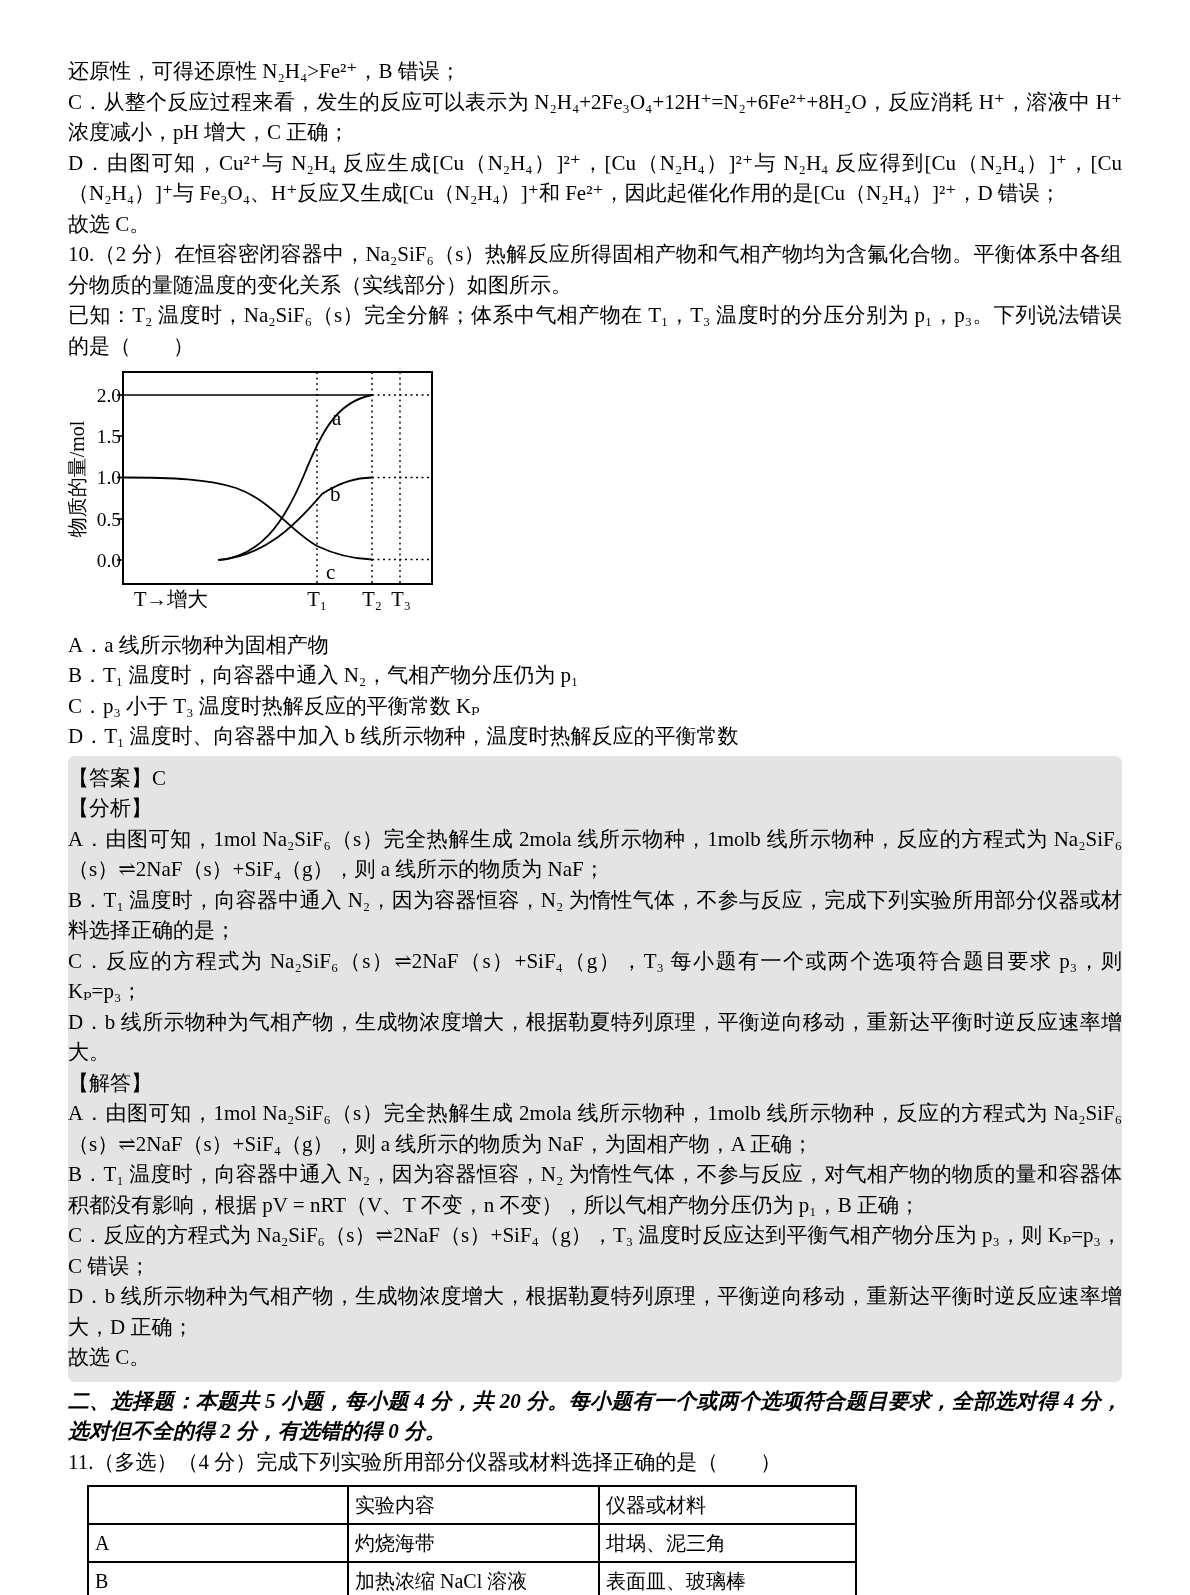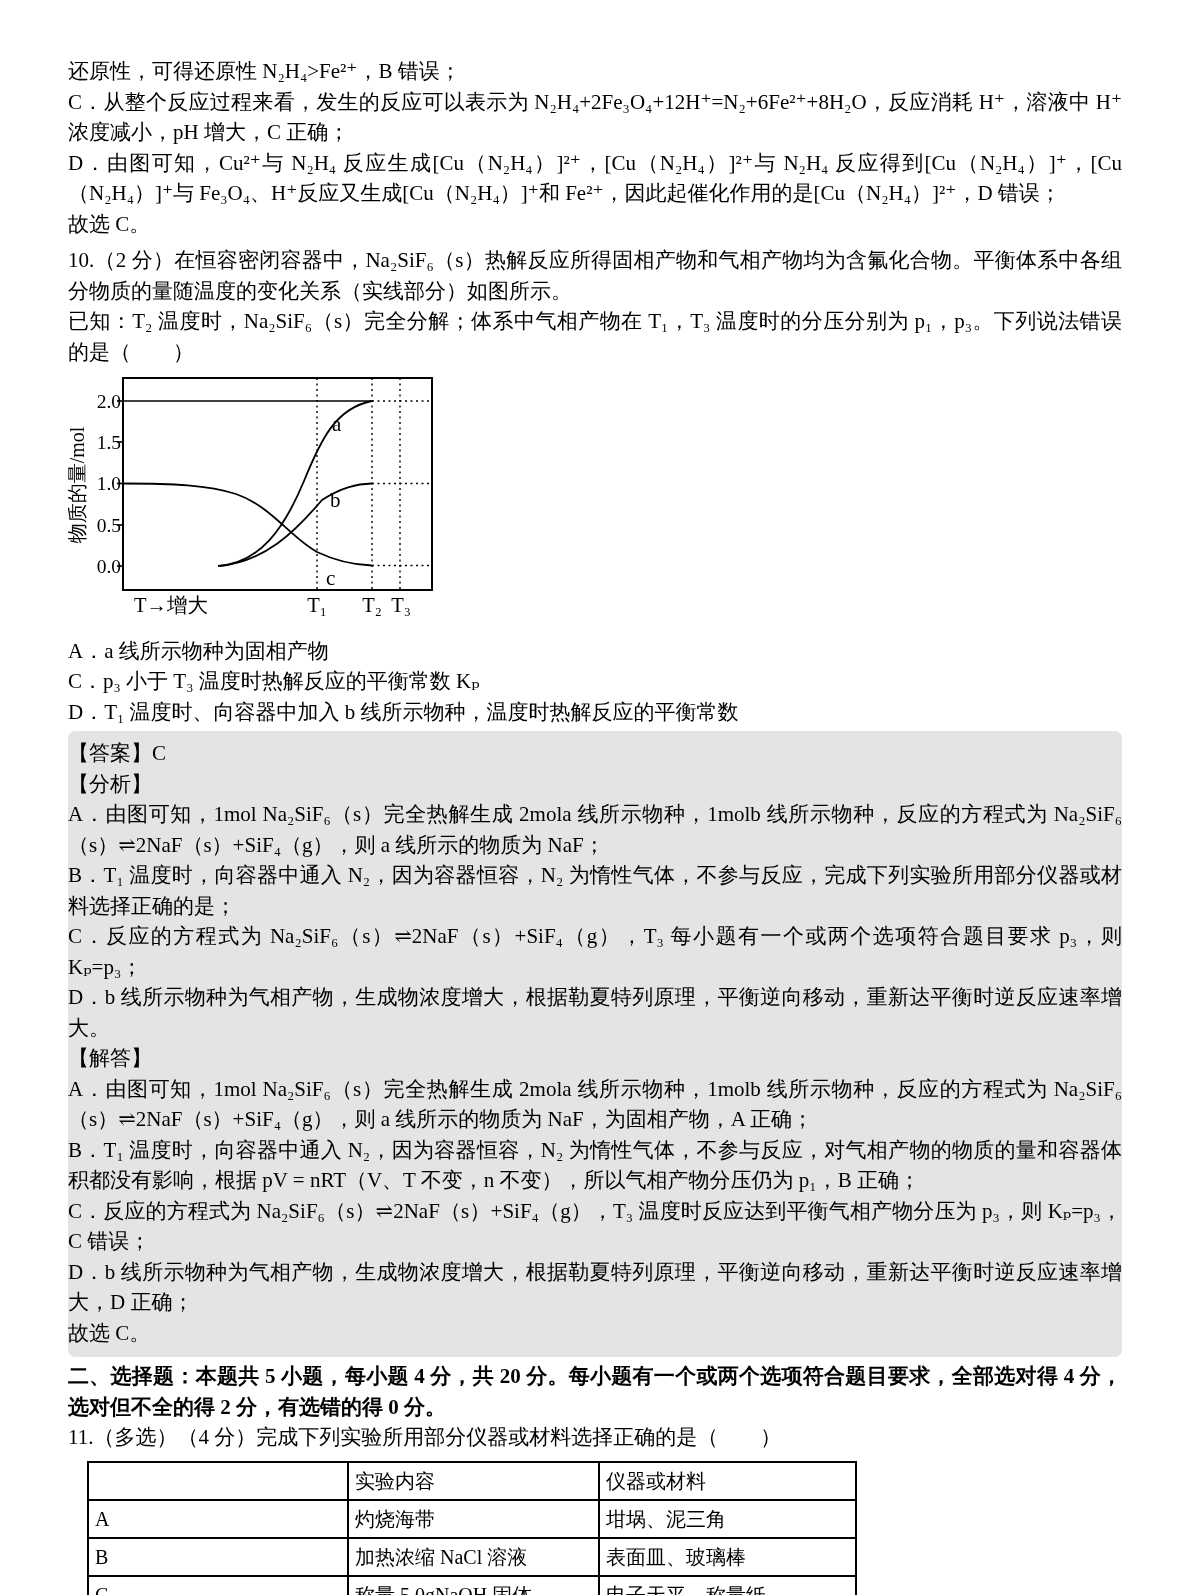--- a/index.html
+++ b/index.html
@@ -3,23 +3,23 @@
 <meta charset="utf-8">
 <style>
   html,body{margin:0;padding:0;}
   body{
     width:1190px;height:1595px;overflow:hidden;background:#ffffff;color:#000;
     font-family:"Liberation Serif","DejaVu Serif",serif;
     font-size:21px;line-height:30.5px;
   }
   .content{padding:56px 68px 0 68px;}
   p{margin:0;text-align:justify;}
-  .gap-before{margin-top:6px;}
+  .gap-before{}
   .answer-block{background:#e4e4e4;padding:7px 0 9px 0;margin-top:4px;border-radius:7px;}
-  .section-header{font-weight:bold;margin-top:4px;}
+  .section-header{font-weight:bold;margin-top:4px;font-style:italic;}
   figure.chart{margin:4px 0 6px 0;padding:0;}
   svg text{font-family:"Liberation Serif","DejaVu Serif",serif;fill:#000;}
   table.q11{
     border-collapse:collapse;margin:8px 0 0 19px;
     font-size:20px;line-height:24px;table-layout:fixed;
   }
   table.q11 td{border:2px solid #000;padding:4px 6px;height:28px;vertical-align:middle;}
   .c1{width:260px;} .c2{width:251px;} .c3{width:257px;}
 </style>
 </head>
@@ -73,20 +73,21 @@
       <text x="16" y="114" font-size="20" text-anchor="middle" transform="rotate(-90 16 114)">物质的量/mol</text>
 
       <text x="103" y="241" font-size="20.5" text-anchor="middle">T→增大</text>
       <text x="249" y="241" font-size="20.5" text-anchor="middle">T₁</text>
       <text x="304" y="241" font-size="20.5" text-anchor="middle">T₂</text>
       <text x="333" y="241" font-size="20.5" text-anchor="middle">T₃</text>
     </svg>
   </figure>
 
   <p>A．a 线所示物种为固相产物</p>
+  <p>B．T₁ 温度时，向容器中通入 N₂，气相产物分压仍为 p₁</p>
   <p>C．p₃ 小于 T₃ 温度时热解反应的平衡常数 Kₚ</p>
   <p>D．T₁ 温度时、向容器中加入 b 线所示物种，温度时热解反应的平衡常数</p>
 
   <div class="answer-block">
     <p>【答案】C</p>
     <p>【分析】</p>
     <p>A．由图可知，1mol Na₂SiF₆（s）完全热解生成 2mola 线所示物种，1molb 线所示物种，反应的方程式为 Na₂SiF₆（s）⇌2NaF（s）+SiF₄（g），则 a 线所示的物质为 NaF；</p>
     <p>B．T₁ 温度时，向容器中通入 N₂，因为容器恒容，N₂ 为惰性气体，不参与反应，完成下列实验所用部分仪器或材料选择正确的是；</p>
     <p>C．反应的方程式为 Na₂SiF₆（s）⇌2NaF（s）+SiF₄（g），T₃ 每小题有一个或两个选项符合题目要求 p₃，则 Kₚ=p₃；</p>
     <p>D．b 线所示物种为气相产物，生成物浓度增大，根据勒夏特列原理，平衡逆向移动，重新达平衡时逆反应速率增大。</p>

